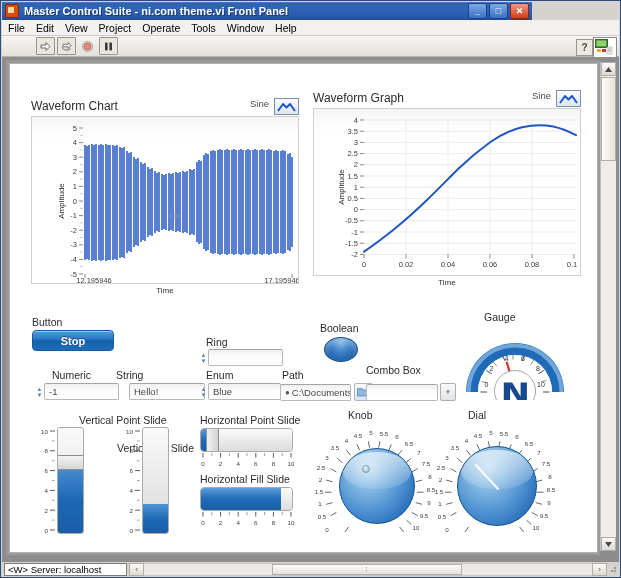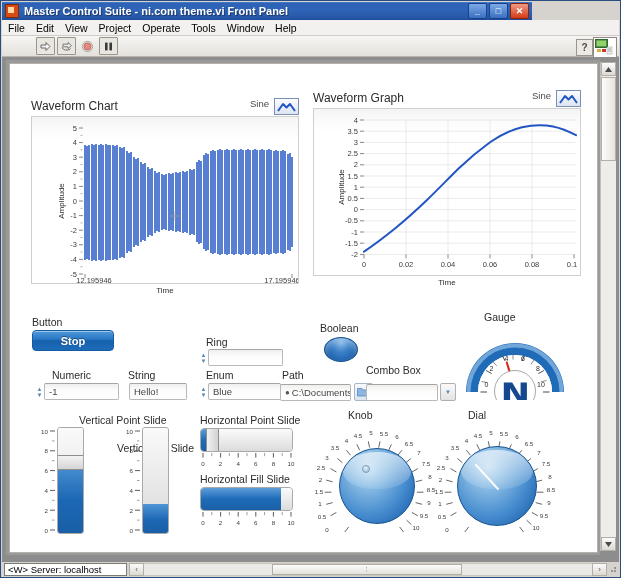--- a/index.html
+++ b/index.html
@@ -493,22 +493,22 @@
 
       <div class="ctl-label" style="left:42px;top:305px;">Numeric</div>
       <div class="fieldbox" style="left:26px;top:319px;">
         <div class="spin">
             <div>▲</div>
             <div>▼</div>
           </div>
         <div class="txtfield" style="width:75px;height:17px;">-1</div>
       </div>
 
-      <div class="ctl-label" style="left:118px;top:305px;">String</div>
-      <div class="txtfield" style="position:absolute;left:119px;top:319px;width:58px;height:17px;">Hello!</div>
+      <div class="ctl-label" style="left:106px;top:305px;">String</div>
+      <div class="txtfield" style="position:absolute;left:119px;top:319px;width:76px;height:17px;">Hello!</div>
 
       <div class="ctl-label" style="left:196px;top:305px;">Enum</div>
       <div class="fieldbox" style="left:190px;top:319px;">
         <div class="spin">
             <div>▲</div>
             <div>▼</div>
           </div>
         <div class="txtfield" style="width:73px;height:17px;">Blue</div>
       </div>
 

